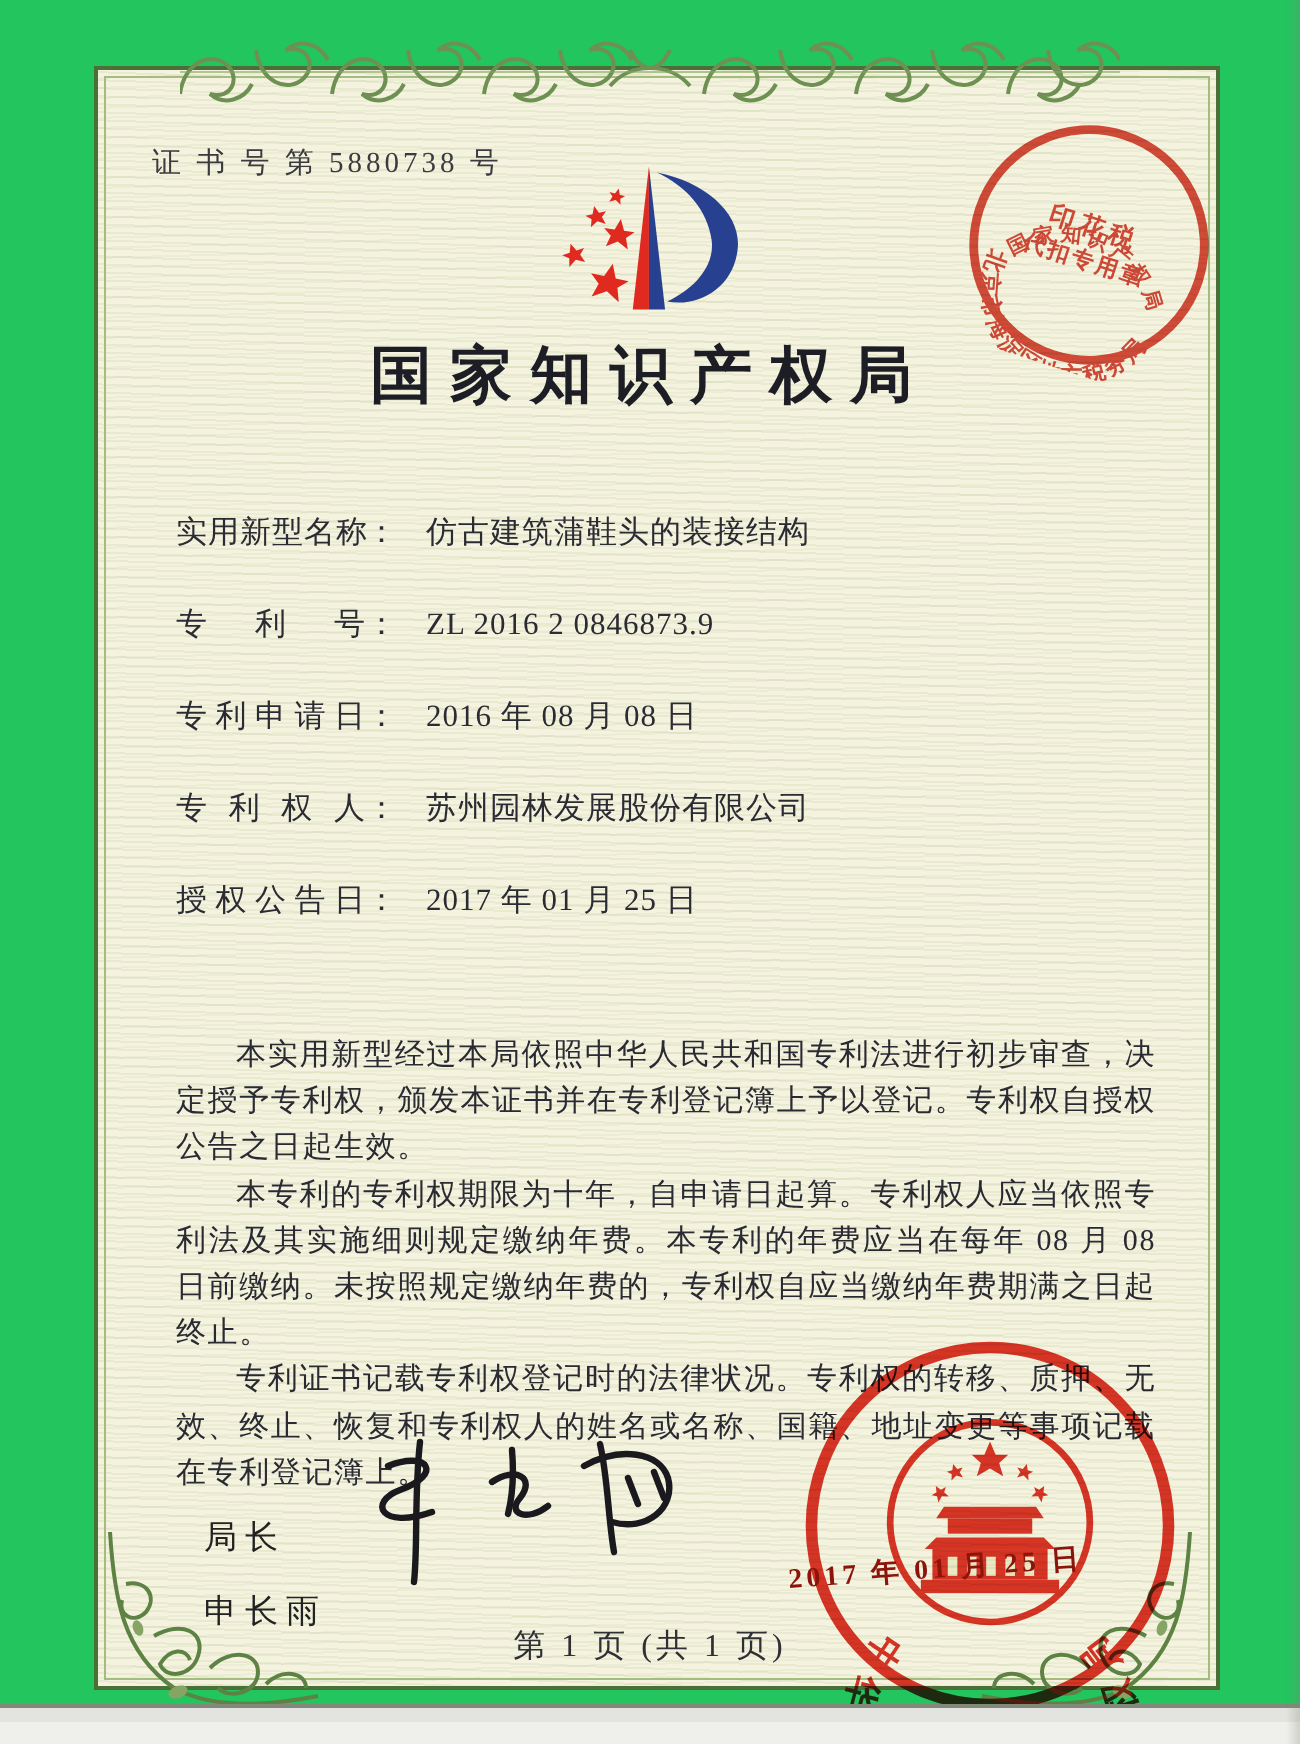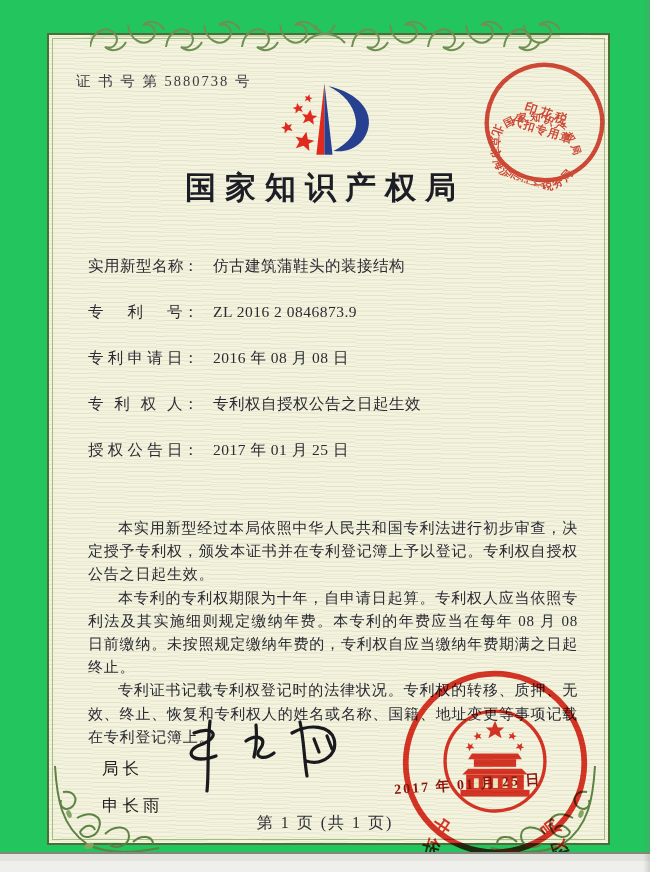--- a/index.html
+++ b/index.html
@@ -137,21 +137,21 @@
     <div class="field-row">
       <span class="field-label">实用新型名称</span><span>：</span><span class="field-value">仿古建筑蒲鞋头的装接结构</span>
     </div>
     <div class="field-row">
       <span class="field-label">专利号</span><span>：</span><span class="field-value">ZL 2016 2 0846873.9</span>
     </div>
     <div class="field-row">
       <span class="field-label">专利申请日</span><span>：</span><span class="field-value">2016 年 08 月 08 日</span>
     </div>
     <div class="field-row">
-      <span class="field-label">专利权人</span><span>：</span><span class="field-value">专利权自授权公告之日起生效</span>
+      <span class="field-label">专利权人</span><span>：</span><span class="field-value">苏州园林发展股份有限公司</span>
     </div>
     <div class="field-row">
       <span class="field-label">授权公告日</span><span>：</span><span class="field-value">2017 年 01 月 25 日</span>
     </div>
   </div>
 
   <div class="paragraphs">
     <p>本实用新型经过本局依照中华人民共和国专利法进行初步审查，决定授予专利权，颁发本证书并在专利登记簿上予以登记。专利权自授权公告之日起生效。</p>
     <p>本专利的专利权期限为十年，自申请日起算。专利权人应当依照专利法及其实施细则规定缴纳年费。本专利的年费应当在每年 08 月 08 日前缴纳。未按照规定缴纳年费的，专利权自应当缴纳年费期满之日起终止。</p>
     <p>专利证书记载专利权登记时的法律状况。专利权的转移、质押、无效、终止、恢复和专利权人的姓名或名称、国籍、地址变更等事项记载在专利登记簿上。</p>

